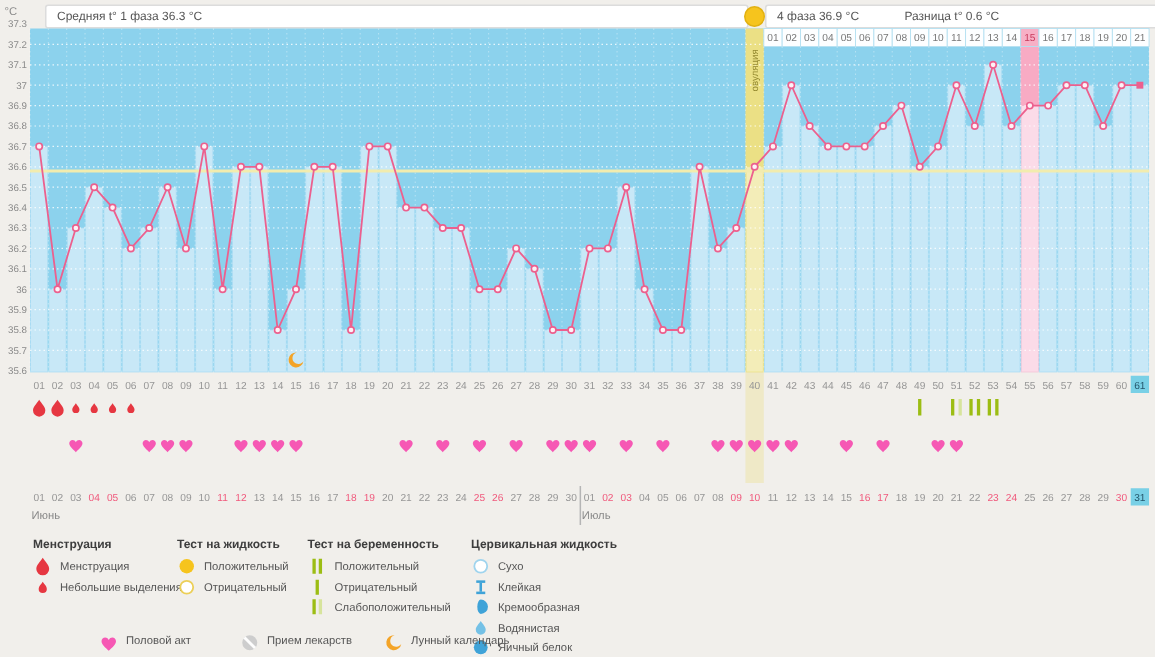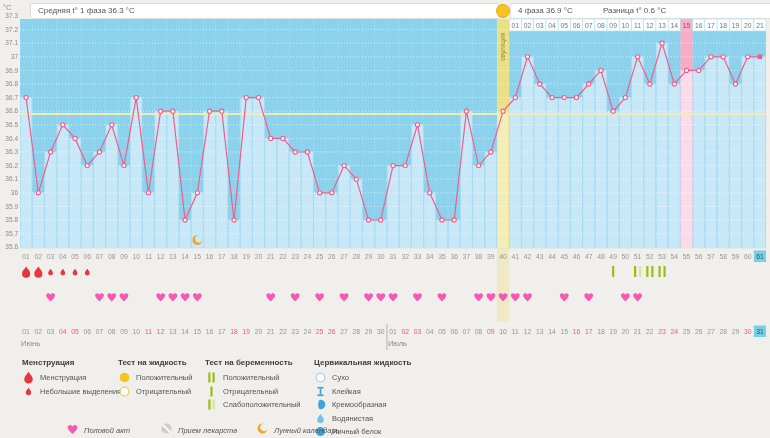--- a/index.html
+++ b/index.html
@@ -12,22 +12,22 @@
   #hdr-box2 .diff{margin-left:28px;margin-top:28px;}
   #unit-label{position:absolute;left:3px;top:3px;font-size:7.5px;color:#888;}
   #hdr-ovu-circle{position:absolute;left:496px;top:4px;width:12px;height:12px;border-radius:50%;
                   background:#f6c41d;border:1px solid #e2b111;}
   #chart-svg{position:absolute;left:0;top:0;}
   #legend{position:absolute;left:0;top:352px;width:686px;height:86px;}
   .legend-col{position:absolute;top:6px;}
   .legend-title{font-size:8px;font-weight:bold;color:#3d3d3d;margin-bottom:4px;}
   .legend-item{display:flex;align-items:center;height:13.5px;font-size:7.5px;color:#555;white-space:nowrap;}
   .legend-item .ic{width:13px;height:13px;margin-right:5px;flex:0 0 13px;}
-  .legend-bottom-item{position:absolute;top:70px;display:flex;align-items:flex-end;
-                      font-size:7.5px;color:#555;white-space:nowrap;font-style:italic;}
+  .legend-bottom-item{position:absolute;top:70px;display:flex;align-items:flex-start;
+                      font-size:7.5px;color:#555;white-space:nowrap;}
   .legend-bottom-item .ic{width:13px;height:13px;margin-right:5px;}
 </style>
 </head>
 <body>
 
 <div id="app">
   <span id="unit-label">°C</span>
   <div id="hdr-box1" class="hdr-box">
     <span>Средняя t° 1 фаза 36.3 °C</span>
   </div>

